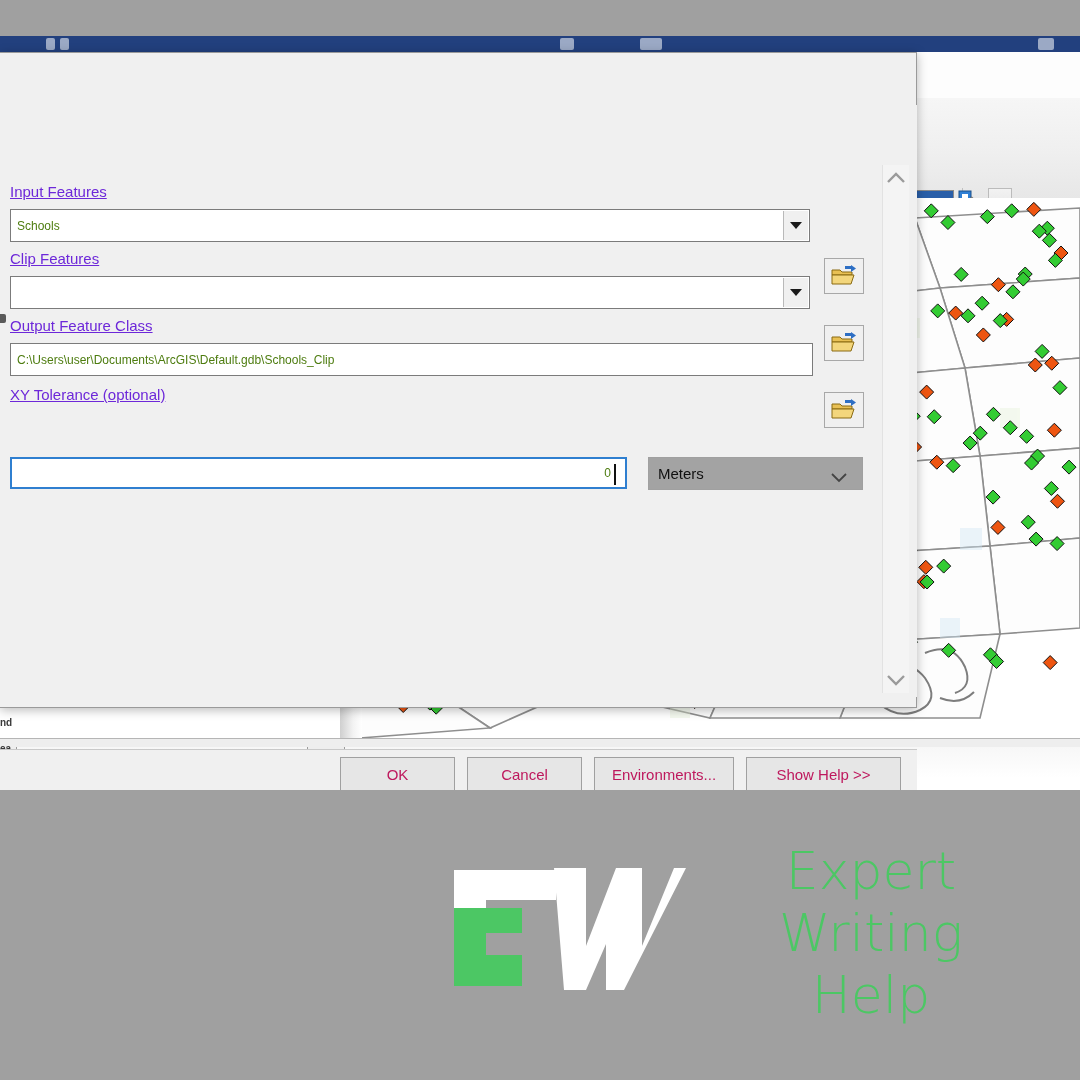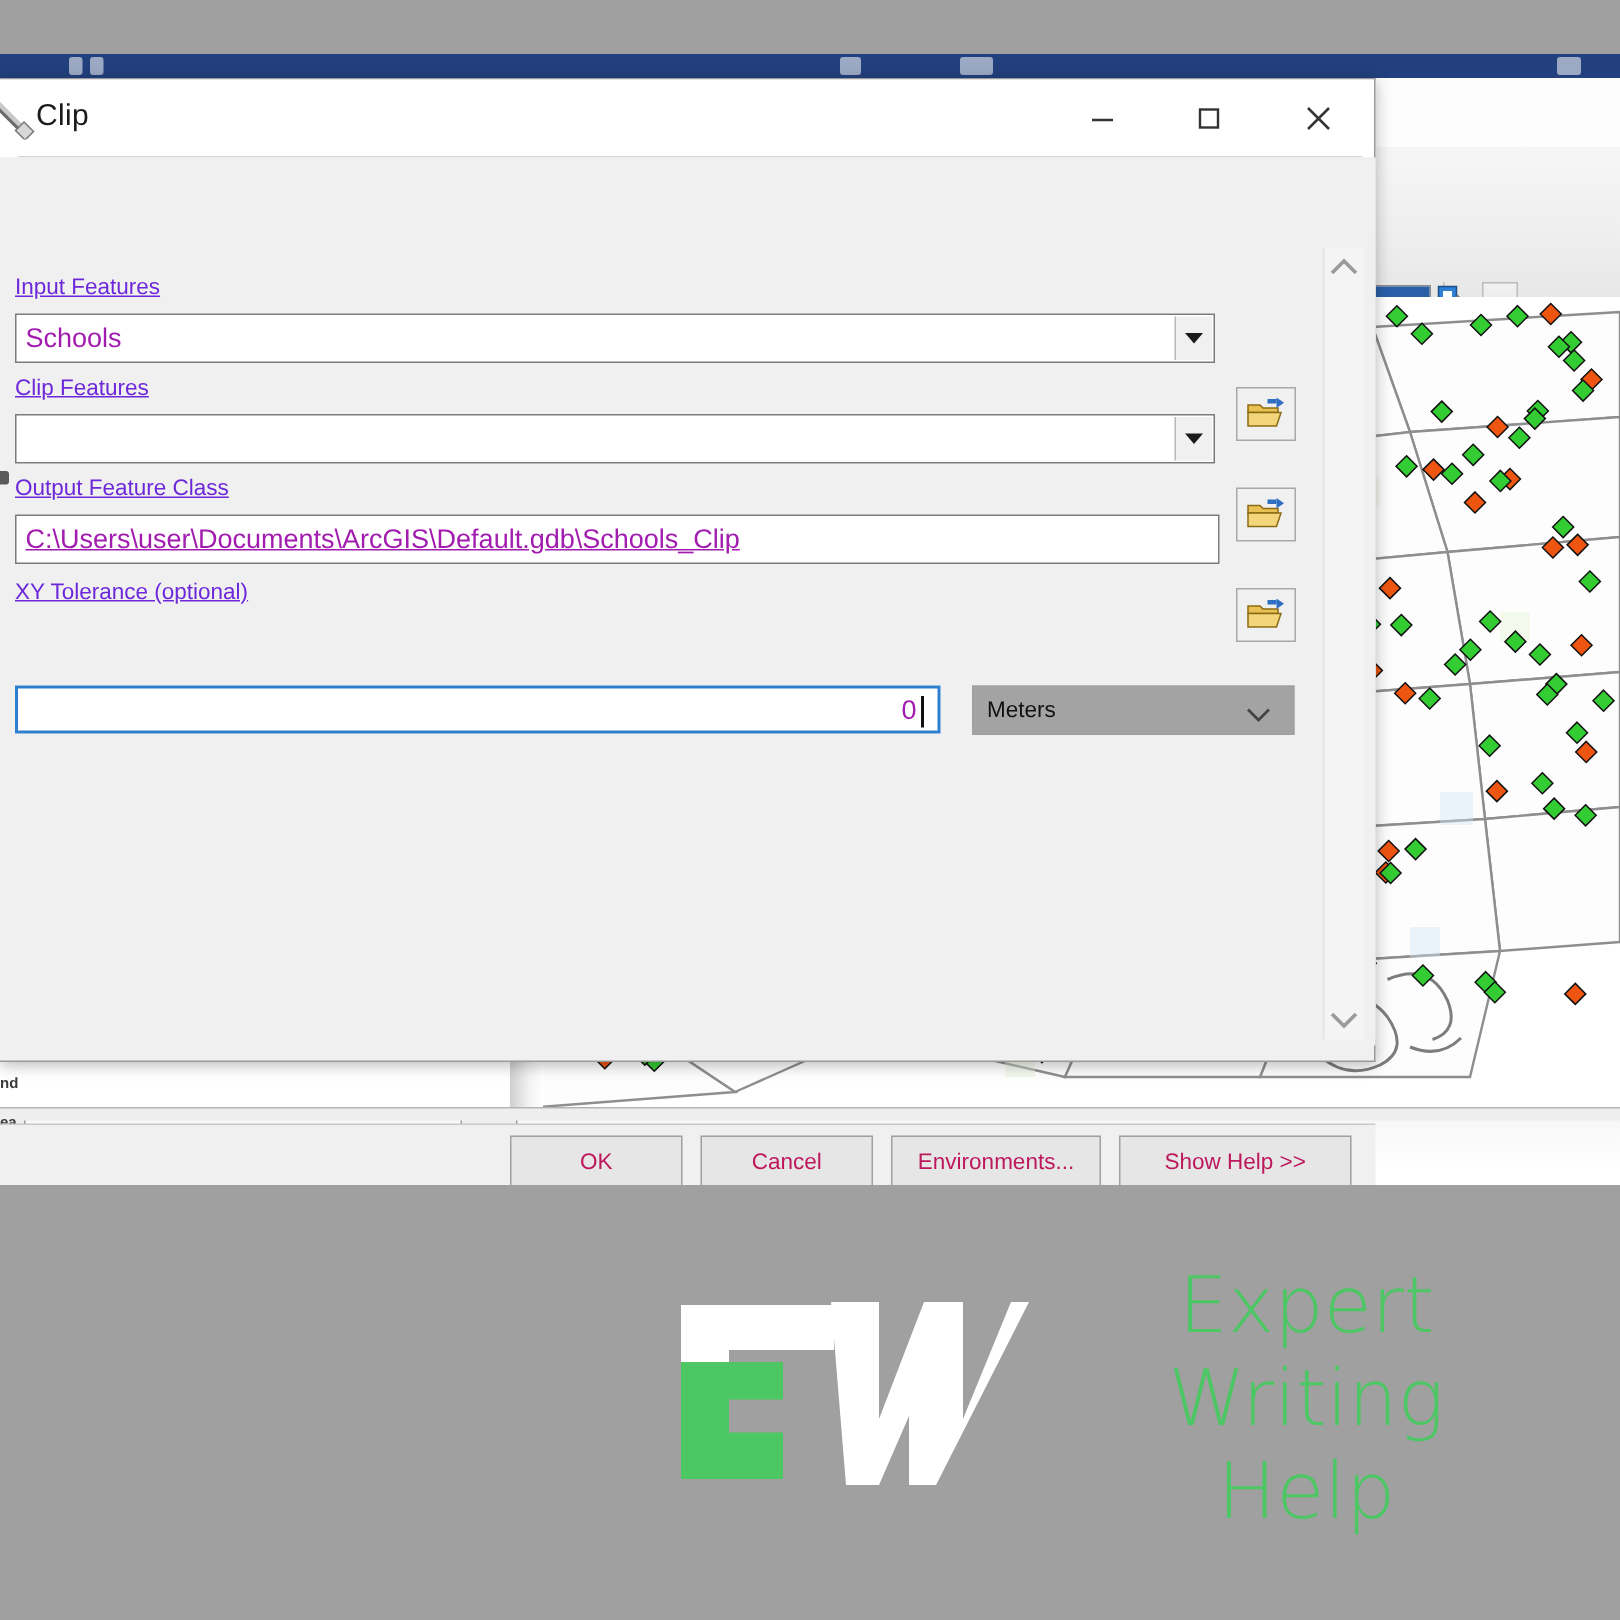--- a/index.html
+++ b/index.html
@@ -218,22 +218,22 @@
     font-size: 15px;
     color: #6d28d9;
     white-space: nowrap;
     text-decoration: underline;
   }
   .txt-input {
     position: absolute;
     background: #ffffff;
     border: 1px solid #7b7b7b;
     box-sizing: border-box;
-    font-size: 18px;
-    color: #a21caf;
+    font-size: 12px;
+    color: #4d7c0f;
     padding: 0 6px;
     display: flex;
     align-items: center;
   }
   .combo-arrow {
     position: absolute;
     top: 1px;
     right: 1px;
     width: 24px;
     bottom: 1px;
@@ -1033,48 +1033,20 @@
     </div>
   </div>
 
   <div id="lp-left-labels">
     <div>nd</div>
     <div>ea</div>
   </div>
 
   <div id="clip-dialog">
 
-    <div id="dlg-titlebar">
-      <div id="dlg-tool-icon">
-        <svg width="30" height="26" viewBox="0 0 30 26">
-          <line x1="2" y1="2" x2="22" y2="22" stroke="#6b6b6b" stroke-width="3"></line>
-          <line x1="4" y1="1" x2="24" y2="21" stroke="#c9c9c9" stroke-width="3"></line>
-          <rect x="18" y="16" width="9" height="8" transform="rotate(45 22 20)" fill="#d8d8d8" stroke="#777"></rect>
-        </svg>
-      </div>
-      <div id="dlg-title-text">Clip</div>
-      <div id="dlg-title-underline"></div>
-
-      <div class="win-btn" id="btn-min">
-        <svg width="20" height="20" viewBox="0 0 20 20">
-            <line x1="3" y1="11" x2="17" y2="11" stroke="#333" stroke-width="1.6"></line>
-          </svg>
-      </div>
-      <div class="win-btn" id="btn-max">
-        <svg width="20" height="20" viewBox="0 0 20 20">
-            <rect x="4" y="4" width="12" height="12" fill="none" stroke="#333" stroke-width="1.6"></rect>
-          </svg>
-      </div>
-      <div class="win-btn" id="btn-close">
-        <svg width="22" height="22" viewBox="0 0 22 22">
-          <line x1="4" y1="4" x2="18" y2="18" stroke="#333" stroke-width="1.7"></line>
-          <line x1="18" y1="4" x2="4" y2="18" stroke="#333" stroke-width="1.7"></line>
-        </svg>
-      </div>
-    </div>
 
     <div id="dlg-body">
       <div id="dlg-scroll-area">
 
         <div class="field-label" style="left:10px; top:78px;">Input Features</div>
         <div class="txt-input" style="left:10px; top:104px; width:800px; height:33px;">
           <span>Schools</span>
           <span class="combo-arrow">
               <i></i>
             </span>
@@ -1099,21 +1071,21 @@
         <div class="browse-btn" style="left:824px; top:220px;">
           <svg width="26" height="22" viewBox="0 0 26 22">
             <path d="M1 5 h8 l2 2 h10 v3 H1 Z" fill="#e8c054" stroke="#8a6b12"></path>
             <path d="M1 10 h22 l-3 9 H1 Z" fill="#f3d67c" stroke="#8a6b12"></path>
             <path d="M14 1 h6 v3 h-6 Z" fill="#2e6fc4"></path>
             <polygon points="20,0 25,3.5 20,7" fill="#2e6fc4"></polygon>
           </svg>
         </div>
 
         <div class="field-label" style="left:10px; top:212px;">Output Feature Class</div>
-        <div class="txt-input" style="left:10px; top:238px; width:803px; height:33px;text-decoration:underline;">
+        <div class="txt-input" style="left:10px; top:238px; width:803px; height:33px;">
           <span>C:\Users\user\Documents\ArcGIS\Default.gdb\Schools_Clip</span>
         </div>
         <div class="browse-btn" style="left:824px; top:287px;">
           <svg width="26" height="22" viewBox="0 0 26 22">
             <path d="M1 5 h8 l2 2 h10 v3 H1 Z" fill="#e8c054" stroke="#8a6b12"></path>
             <path d="M1 10 h22 l-3 9 H1 Z" fill="#f3d67c" stroke="#8a6b12"></path>
             <path d="M14 1 h6 v3 h-6 Z" fill="#2e6fc4"></path>
             <polygon points="20,0 25,3.5 20,7" fill="#2e6fc4"></polygon>
           </svg>
         </div>

